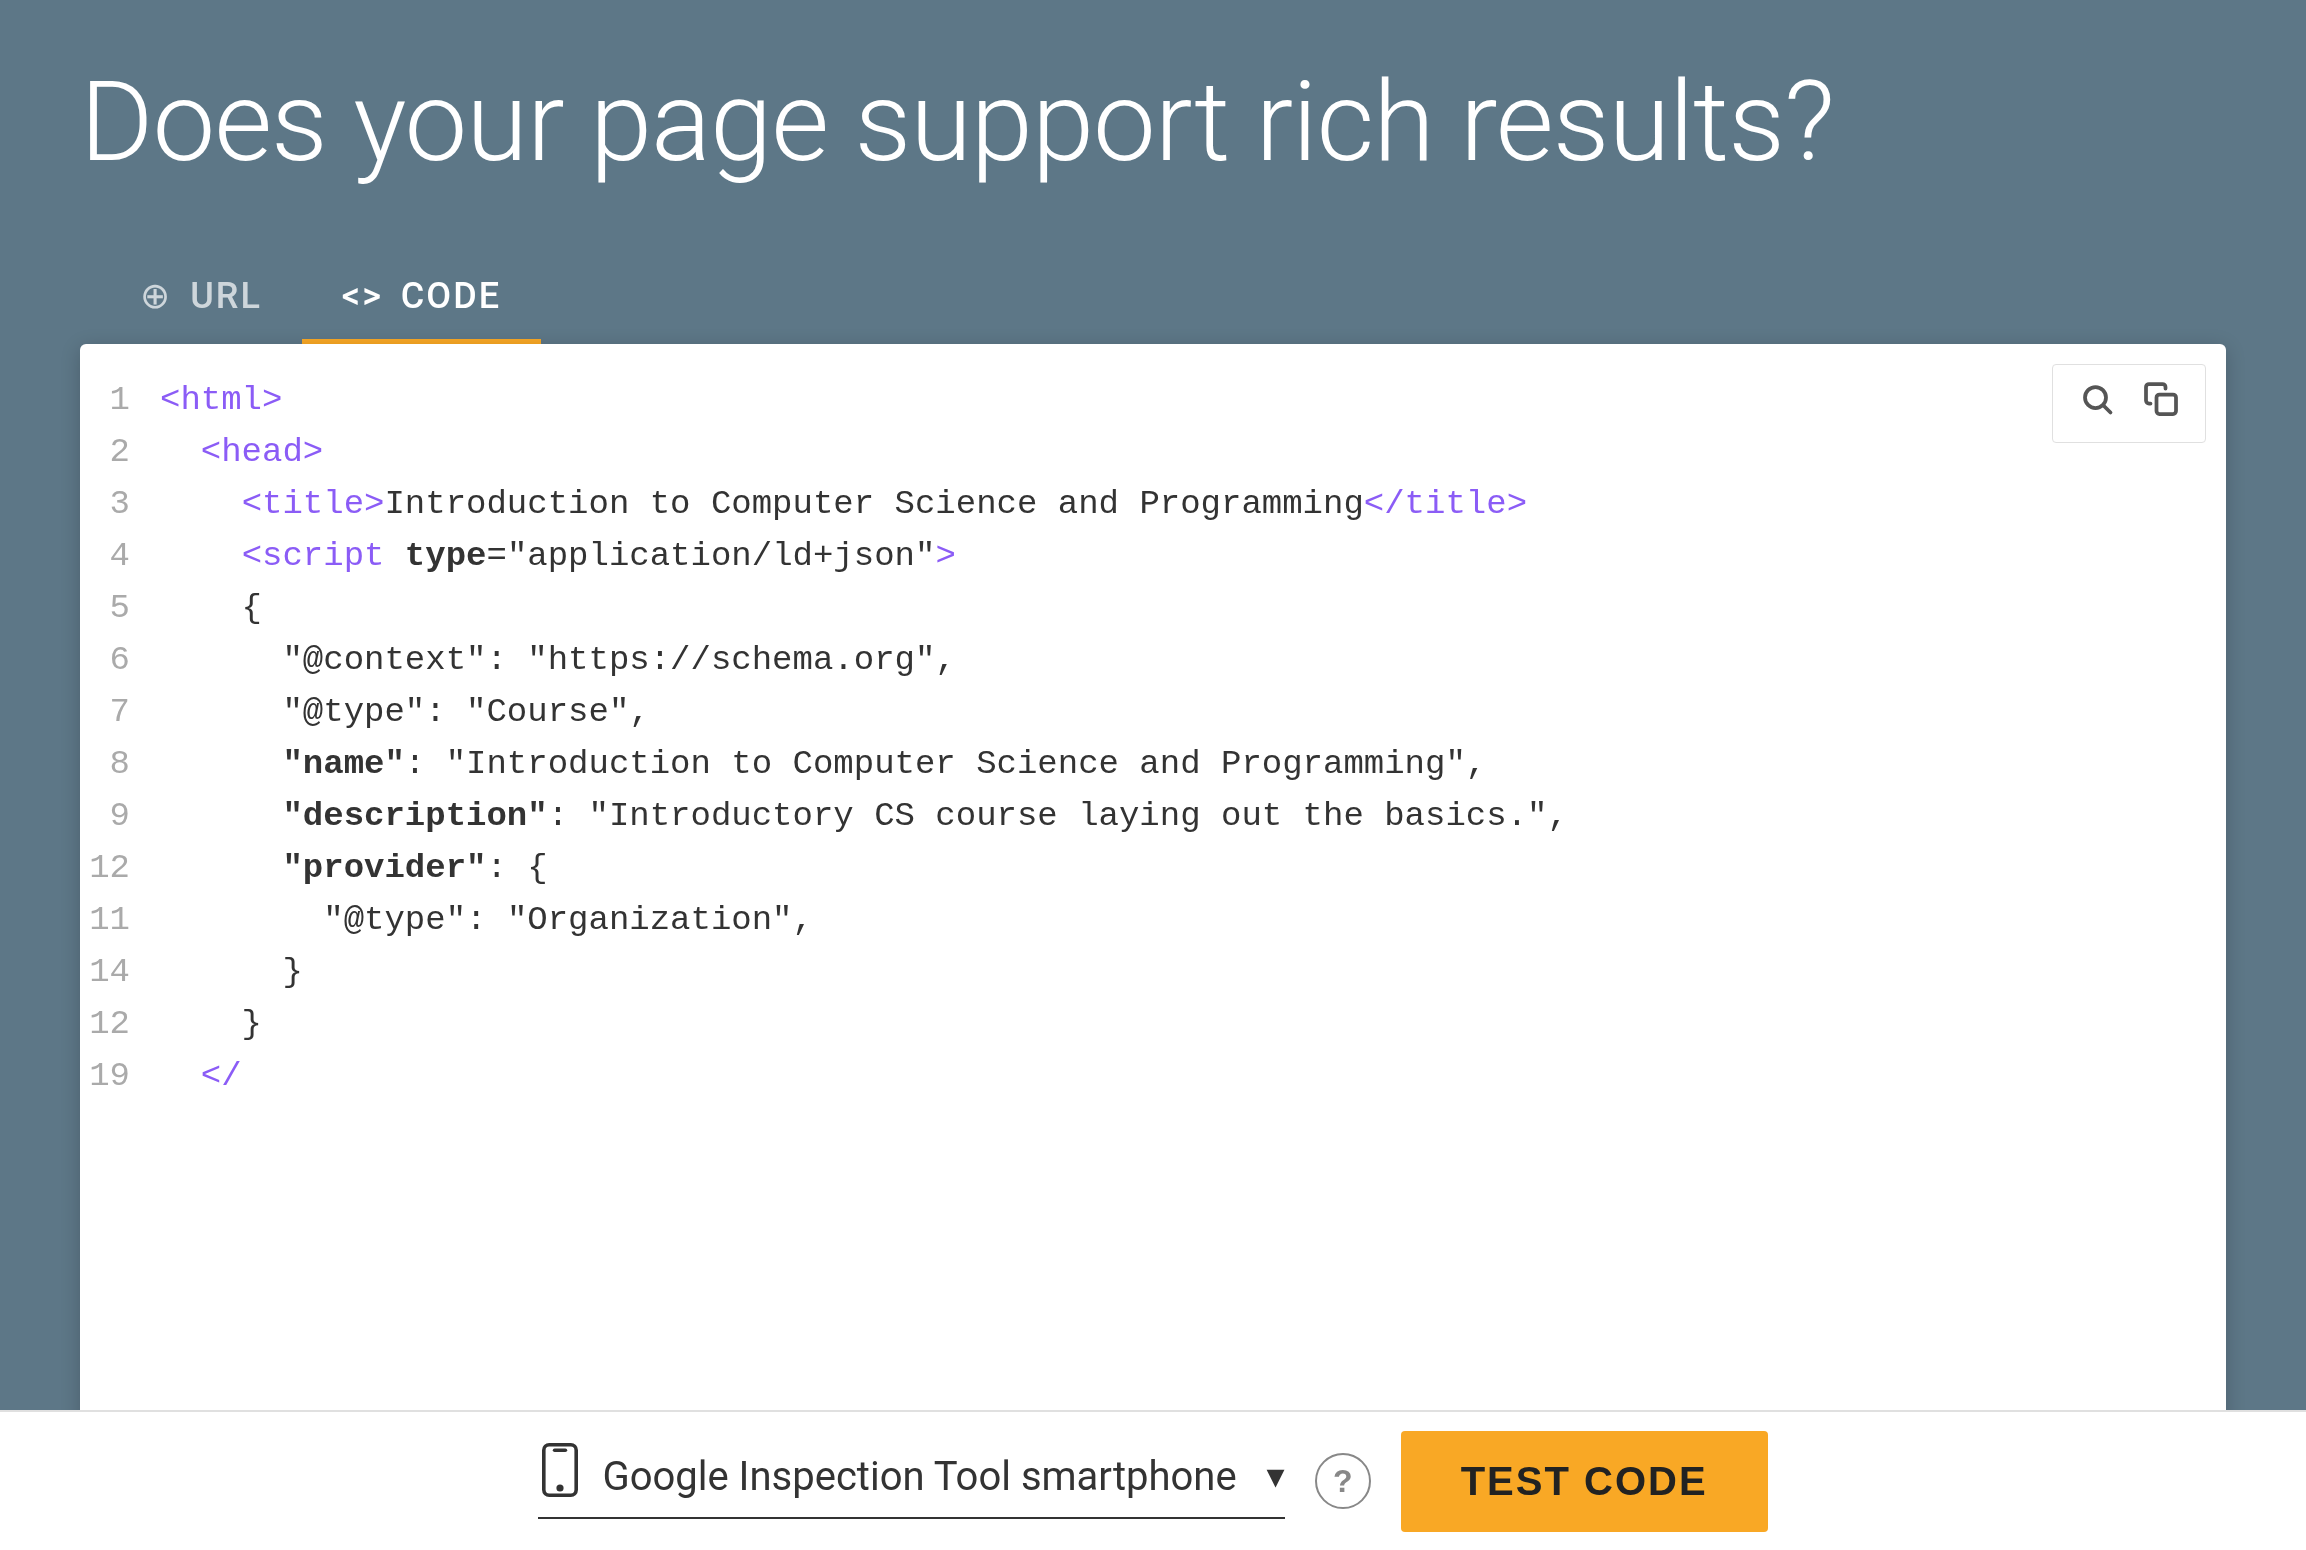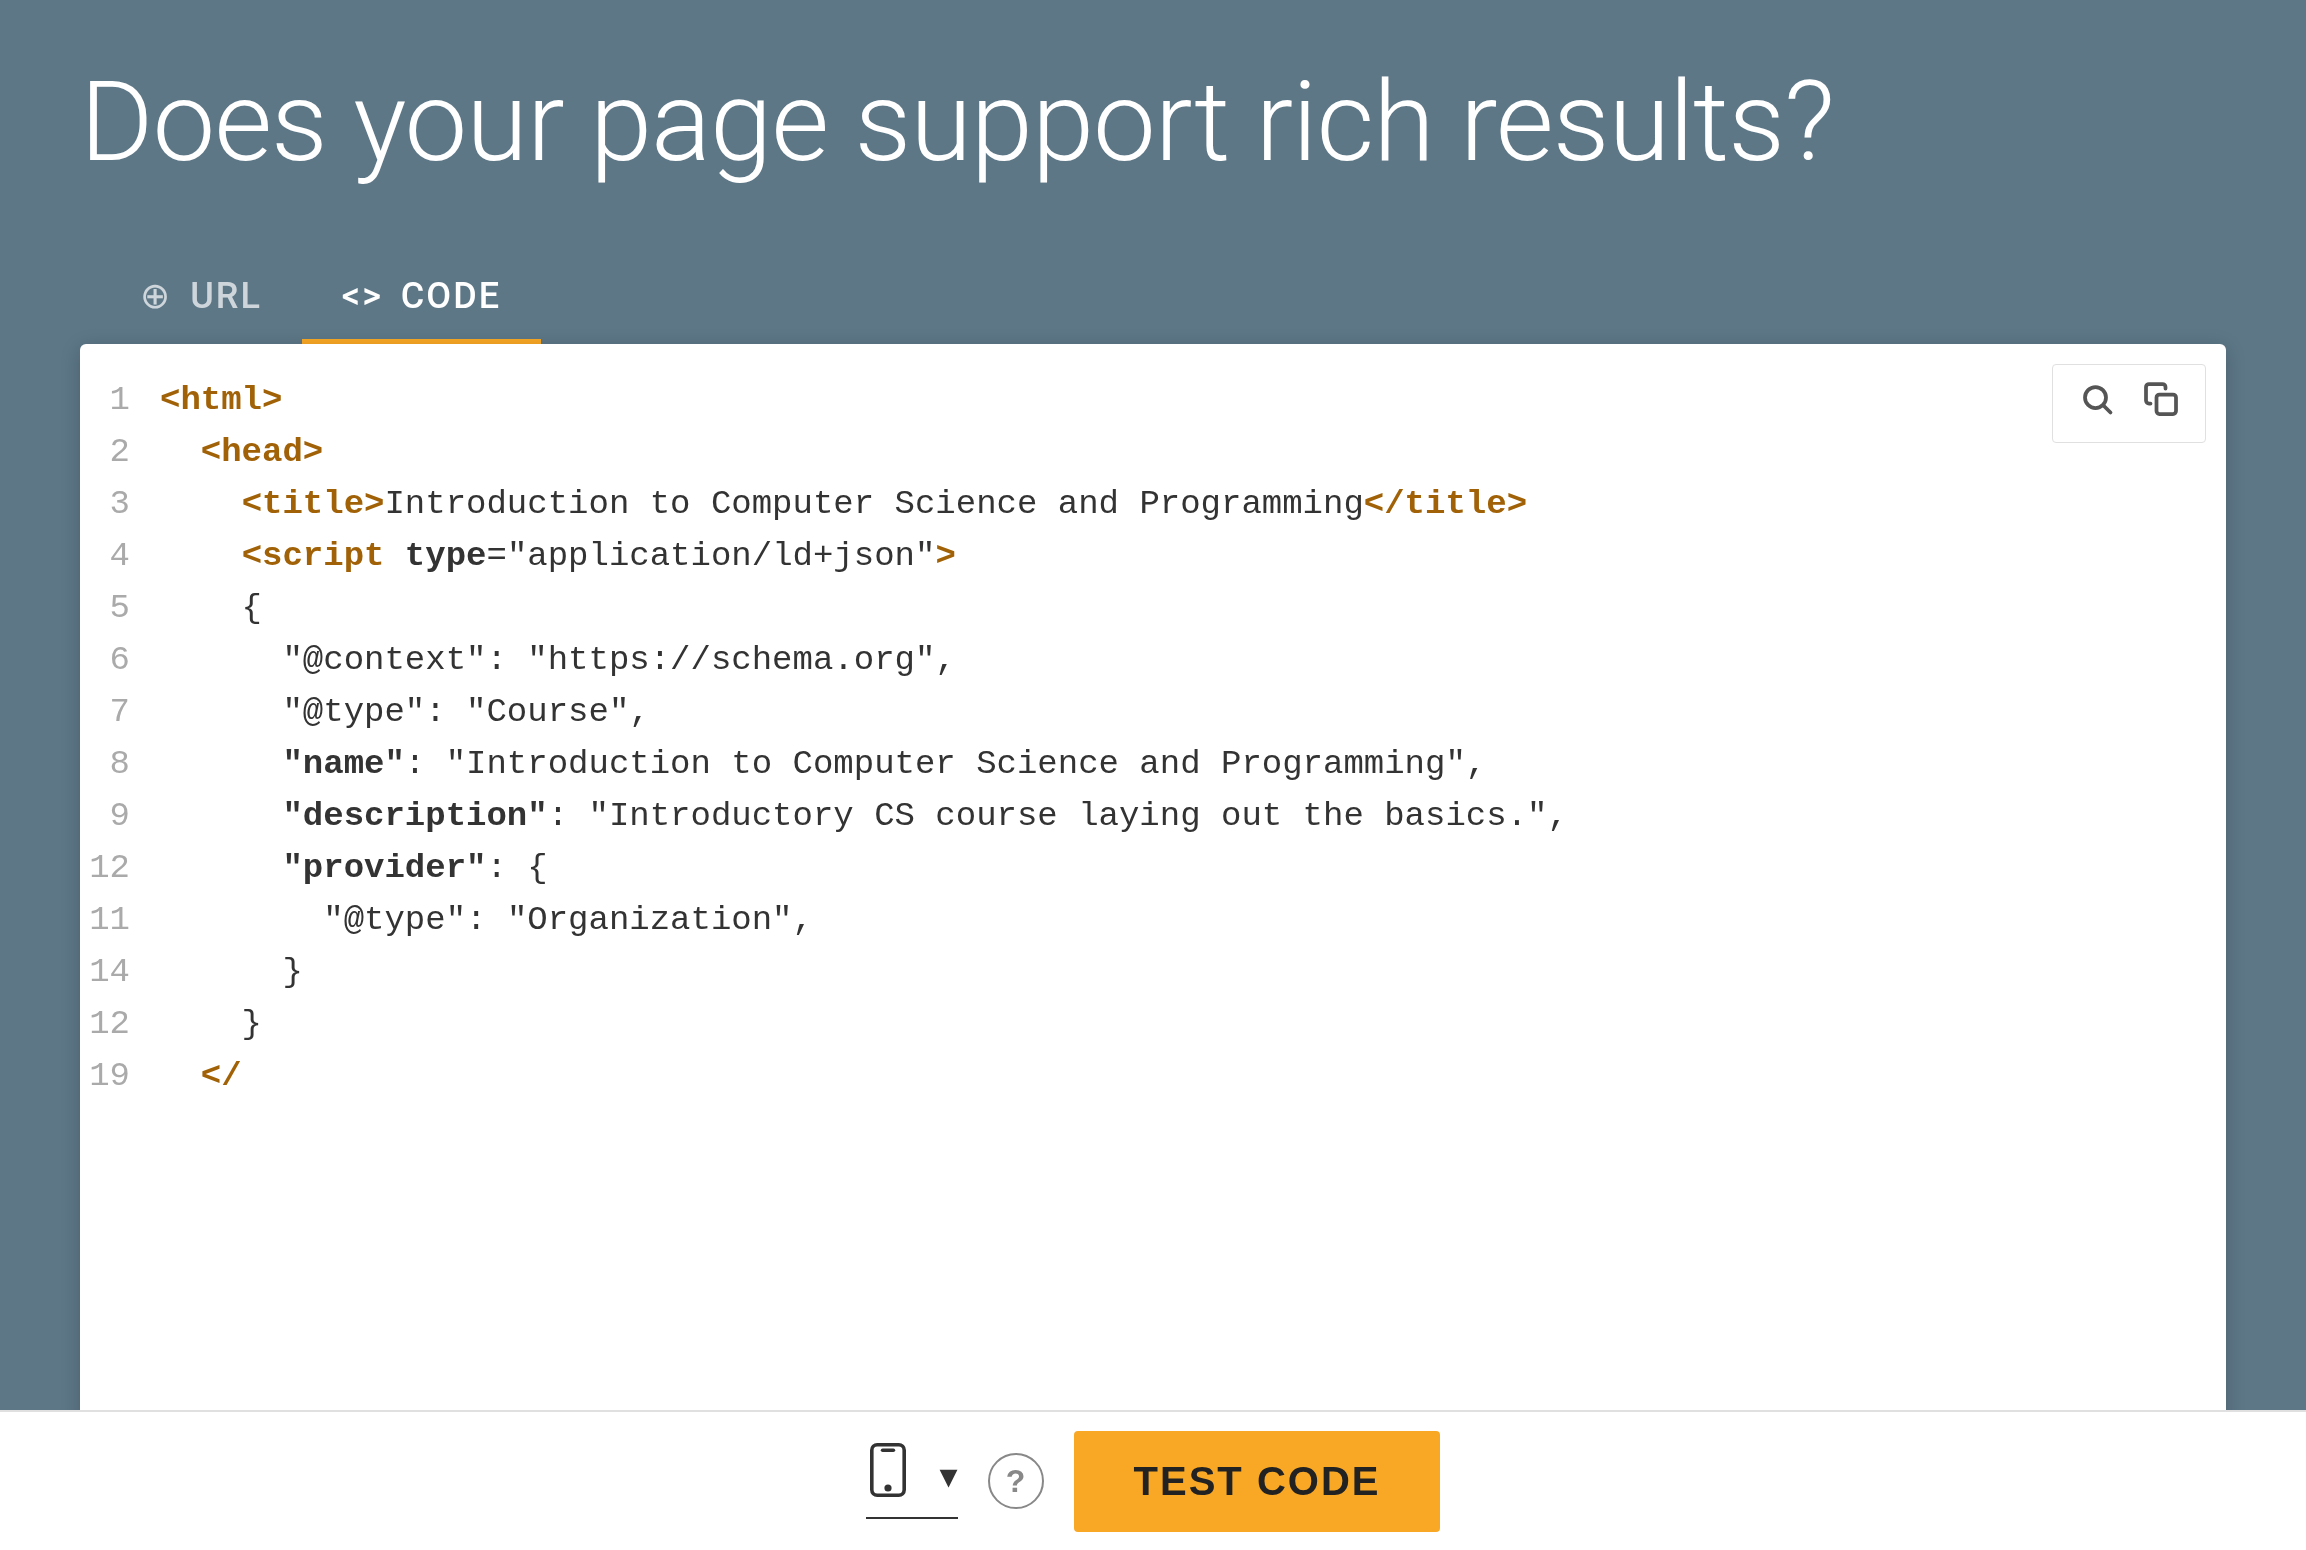--- a/index.html
+++ b/index.html
@@ -132,21 +132,21 @@
     }
 
     .line-content {
       flex: 1;
       white-space: pre;
       color: #333;
       font-family: 'Courier New', Courier, monospace;
       font-size: 34px;
     }
 
-    .tag { color: #a16207; font-weight: bold; }
+    .tag { color: #8b5cf6; font-weight: normal; }
     .key { color: #333; font-weight: bold; }
     .string { color: #333; }
 
     .bottom-bar {
       background: #ffffff;
       border-top: 2px solid #e0e0e0;
       height: 140px;
       display: flex;
       align-items: center;
       justify-content: center;
@@ -316,20 +316,21 @@
 
   <div class="bottom-bar">
     <div class="device-selector">
       <span class="device-icon">
         <svg width="44" height="54" viewBox="0 0 24 30" fill="none" stroke="#333" stroke-width="2" stroke-linecap="round" stroke-linejoin="round">
           <rect x="3" y="1" width="18" height="28" rx="3"></rect>
           <circle cx="12" cy="25" r="1" fill="#333"></circle>
           <line x1="9" y1="4" x2="15" y2="4"></line>
         </svg>
       </span>
+      <span class="device-label">Google Inspection Tool smartphone</span>
       <span class="chevron-down">▾</span>
     </div>
     <button class="help-btn">
       <span>?</span>
     </button>
     <button class="test-code-btn">
       <span>TEST CODE</span>
     </button>
   </div>
 

